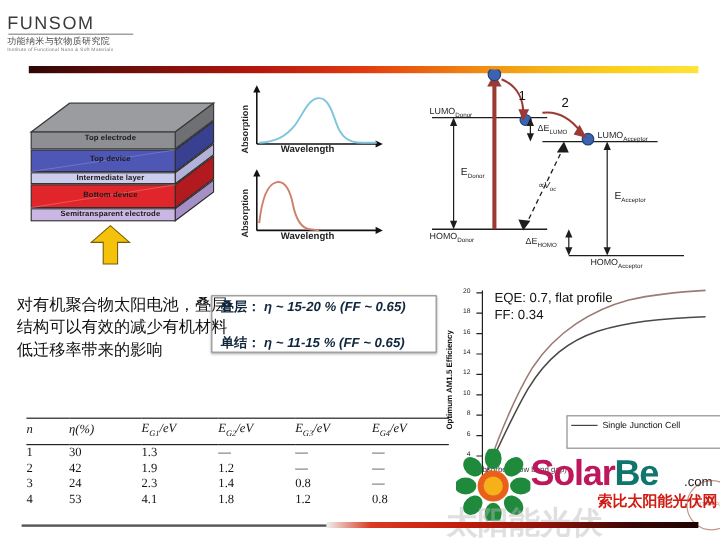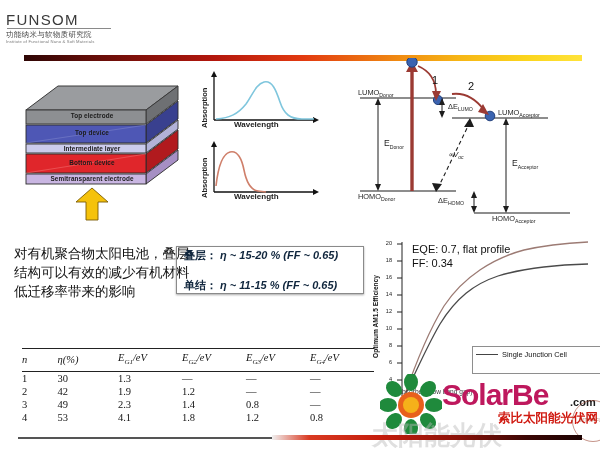--- a/index.html
+++ b/index.html
@@ -97,23 +97,23 @@
   .legend-line{width:22px;height:0;border-top:1.2px solid #444;}
   .legend-line.tandem{border-top-color:#9c7b74;}
   .legend-row span{font-size:7.4px;color:#111;white-space:nowrap;}
 
   
   .wm{position:absolute;left:380px;top:372px;width:220px;height:70px;
     pointer-events:none;}
   .wm-text{position:absolute;left:62px;top:8px;font-size:30px;
     font-weight:bold;letter-spacing:-1px;line-height:30px;}
   .wm-solar{color:#be185d;}
-  .wm-be{color:#be185d;}
+  .wm-be{color:#0f766e;}
   .wm-com{position:absolute;left:190px;top:24px;font-size:11px;
-    font-weight:bold;color:#1c1c1c;}
+    font-weight:normal;color:#1c1c1c;}
   .wm-cn{position:absolute;left:118px;top:38px;font-size:12.5px;
     font-weight:bold;color:#d01b12;
     text-shadow:0 0 2px #fff,1px 1px 0 #fff,-1px -1px 0 #fff;white-space:nowrap;}
   .wm-ghost{position:absolute;left:-8px;top:46px;font-size:26px;
     font-weight:bold;color:rgba(185,185,185,.45);white-space:nowrap;}
   .wm-seal{position:absolute;left:192px;top:28px;width:40px;height:40px;
     border-radius:50%;border:1.4px solid rgba(150,60,40,.55);
     color:rgba(150,60,40,.6);font-size:4.6px;text-align:center;
     line-height:40px;overflow:hidden;}
 </style>
@@ -282,21 +282,21 @@
         <tr>
           <td>2</td>
           <td>42</td>
           <td>1.9</td>
           <td>1.2</td>
           <td>—</td>
           <td>—</td>
         </tr>
         <tr>
           <td>3</td>
-          <td>49</td>
+          <td>24</td>
           <td>2.3</td>
           <td>1.4</td>
           <td>0.8</td>
           <td>—</td>
         </tr>
         <tr>
           <td>4</td>
           <td>53</td>
           <td>4.1</td>
           <td>1.8</td>

